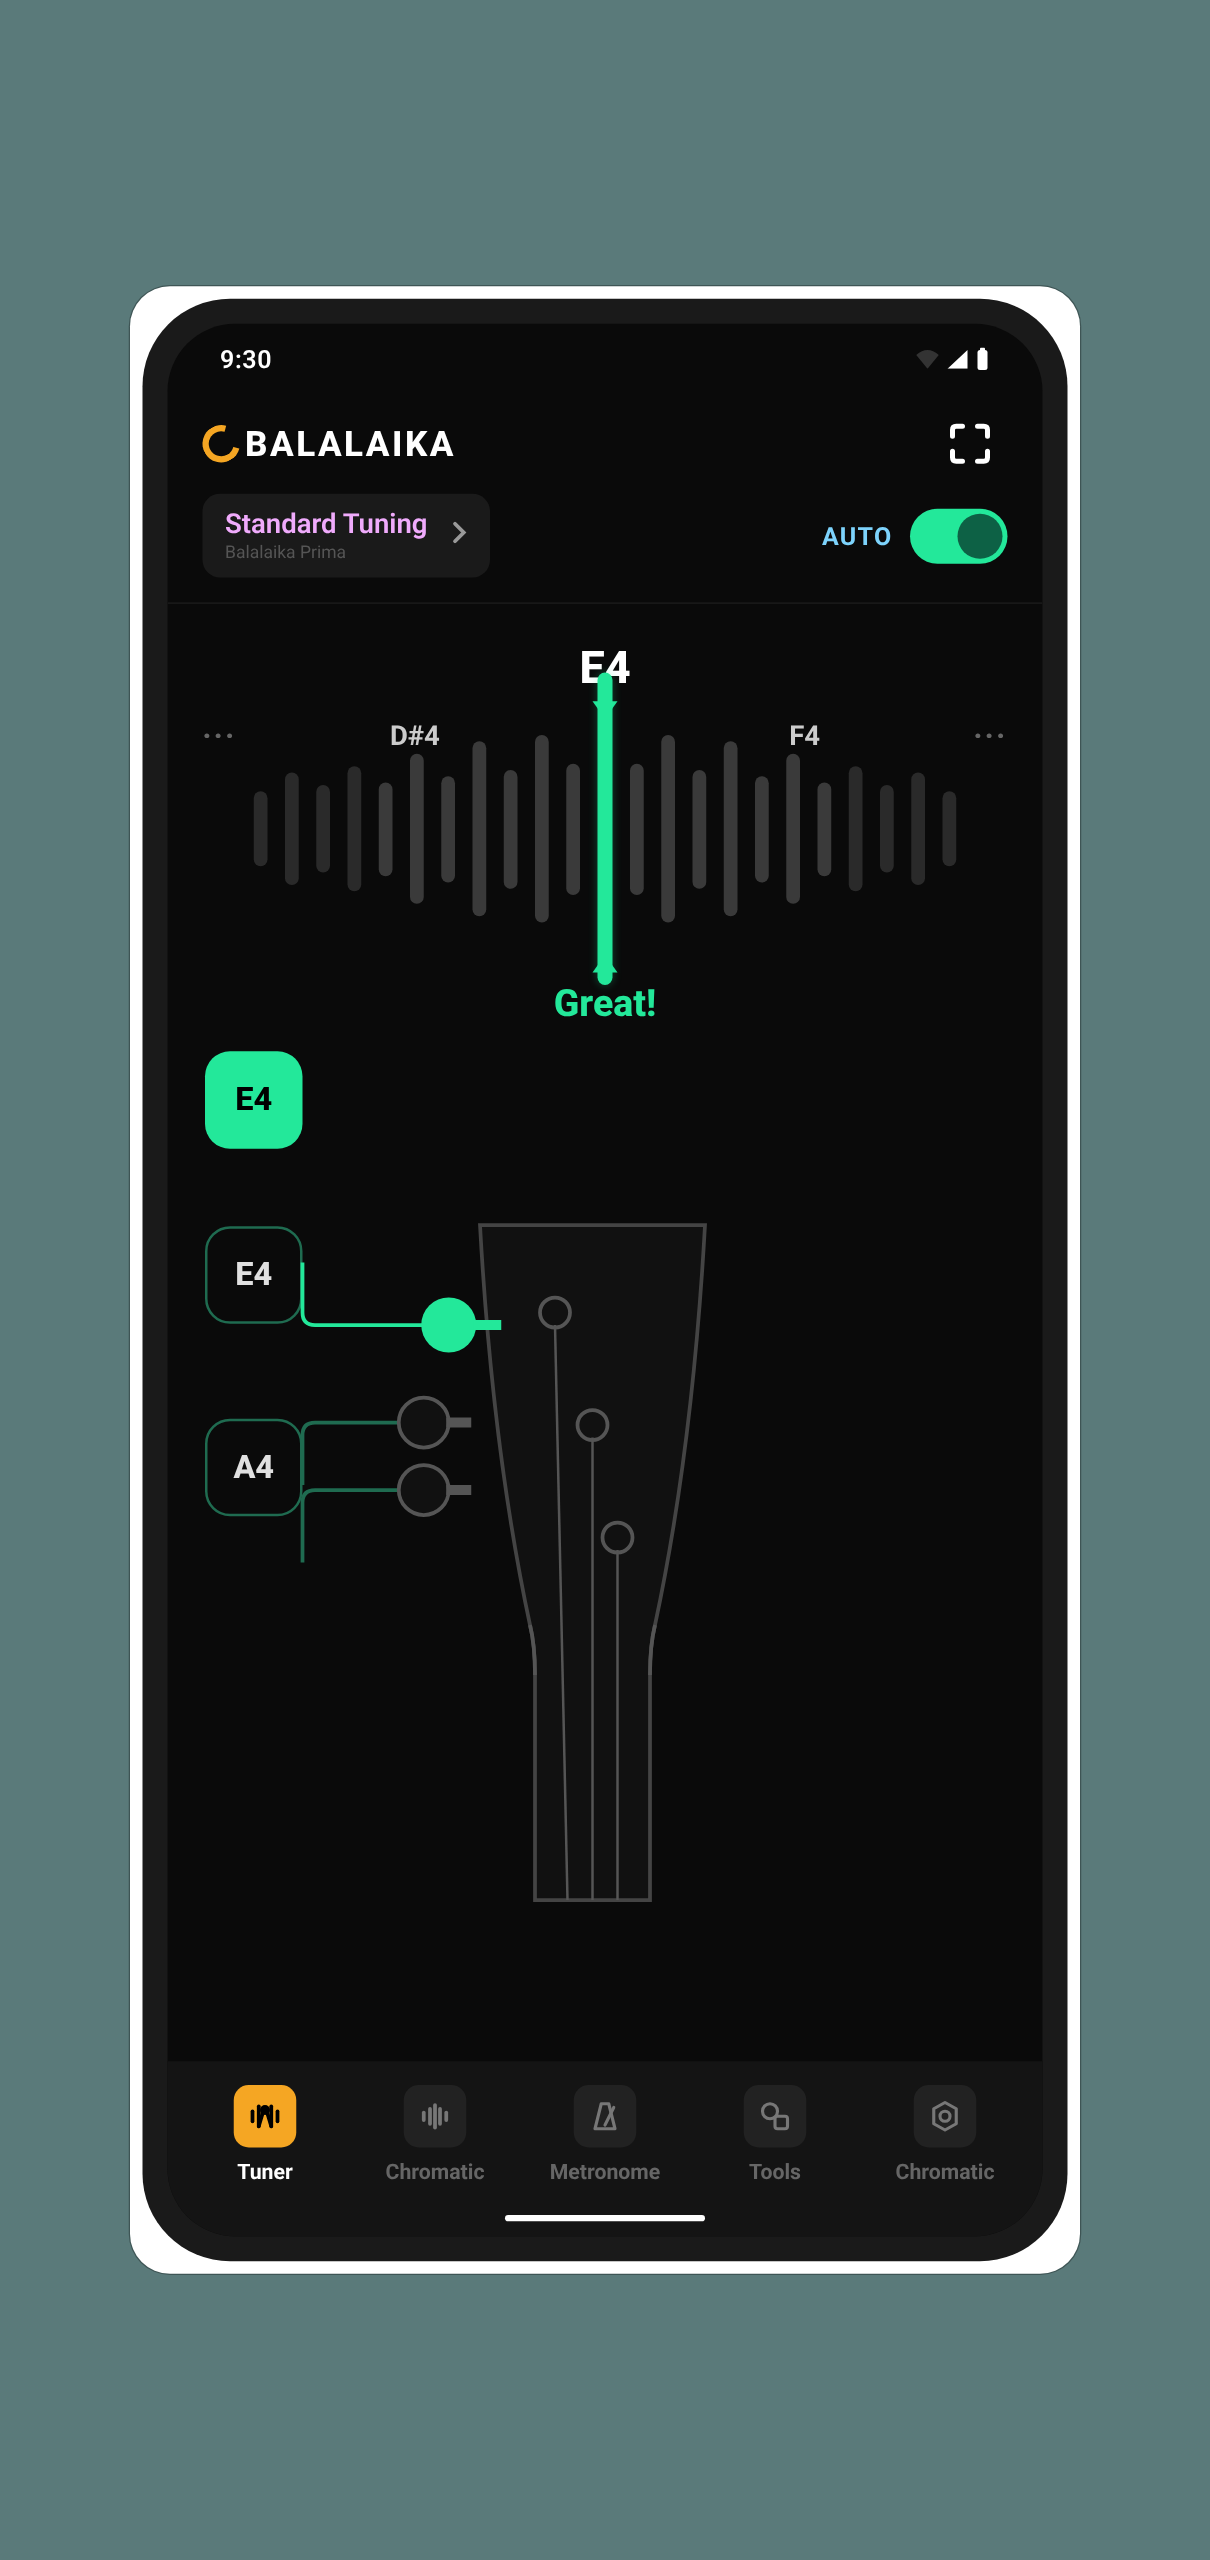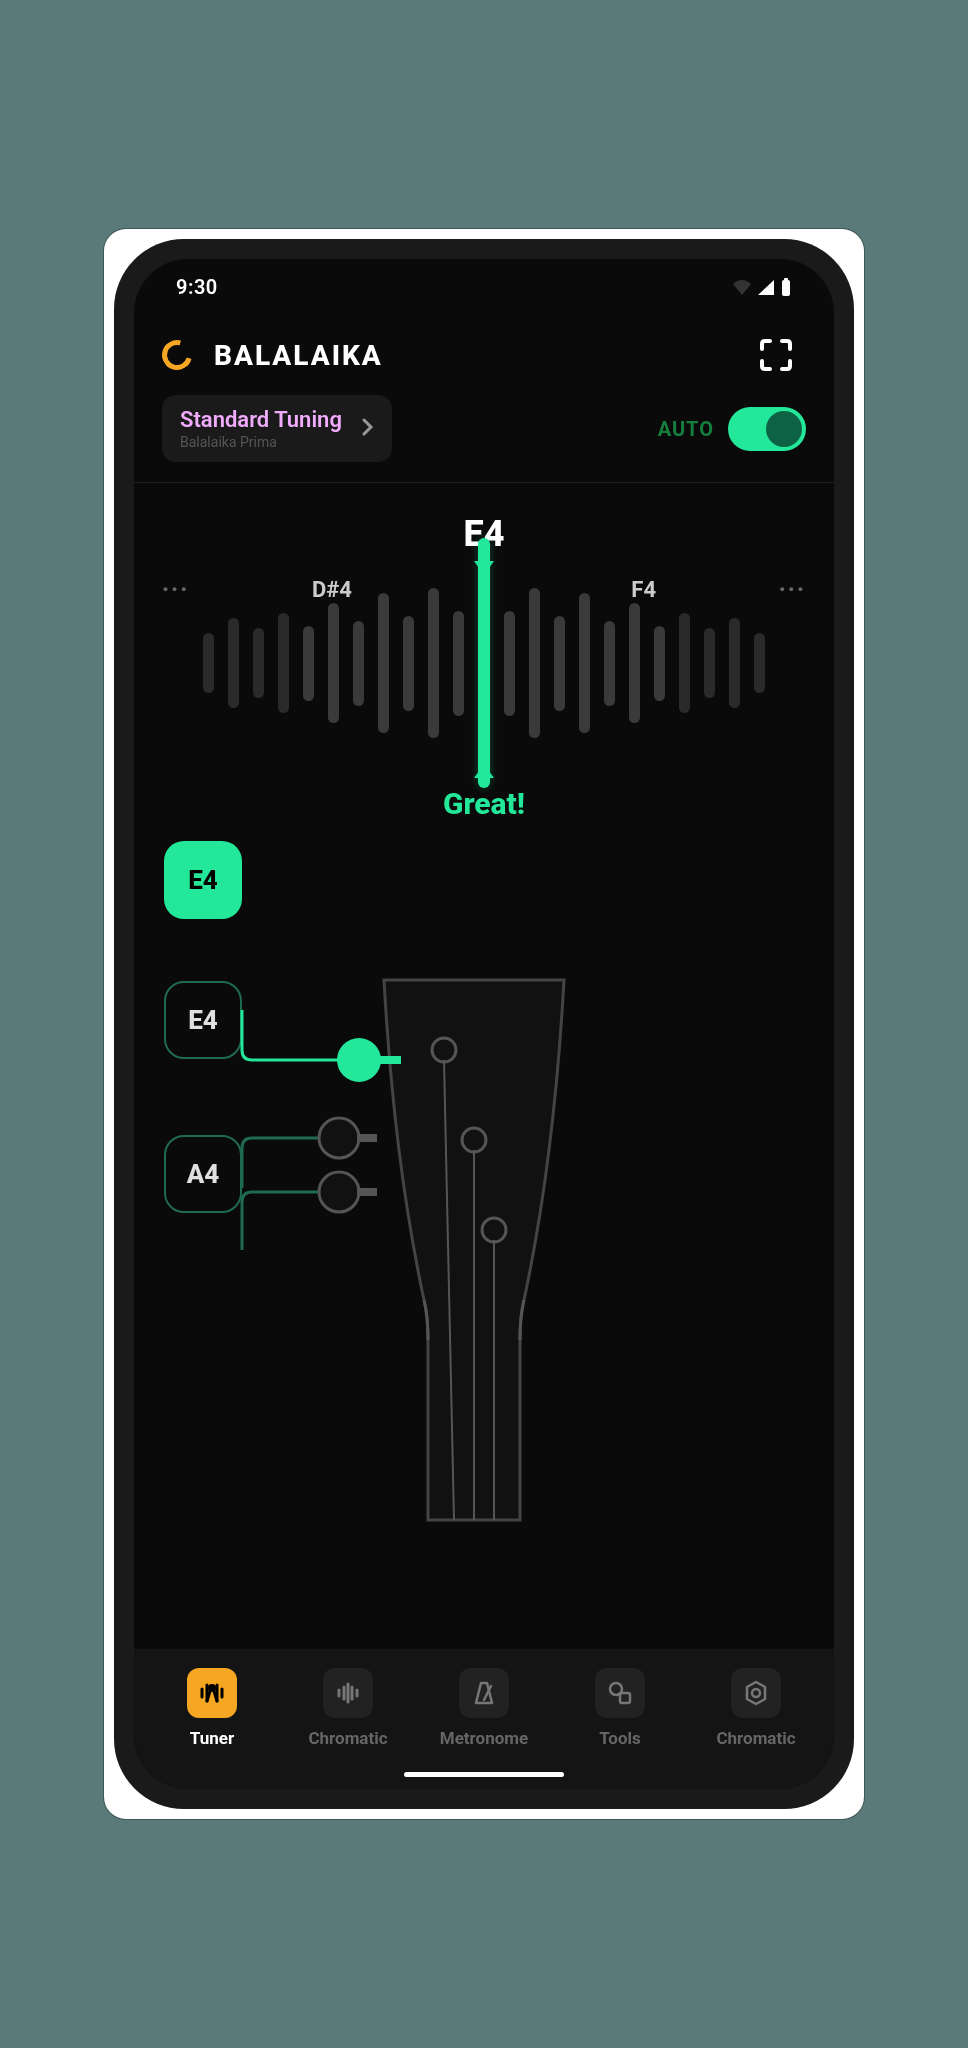--- a/index.html
+++ b/index.html
@@ -8,21 +8,21 @@
     width: 968px;
     height: 2048px;
     display: flex;
     align-items: center;
     justify-content: center;
   }
   .phone-frame {
     width: 760px;
     height: 1590px;
     background: #fff;
-    border-radius: 22px;
+    border-radius: 32px;
     padding: 10px;
     box-shadow: 0 0 0 1px rgba(0,0,0,.3);
   }
   .phone-outer {
     width: 100%; height: 100%;
     background: #1a1a1a;
     border-radius: 70px;
     padding: 20px;
   }
   .screen {
@@ -49,21 +49,21 @@
   }
   .status-icons { display:flex; align-items:center; gap:4px; }
 
   
   .app-header {
     display: flex;
     align-items: center;
     justify-content: space-between;
     padding: 20px 38px 20px 28px;
   }
-  .app-title-wrap { display:flex; align-items:center; gap:22px; }
+  .app-title-wrap { display:flex; align-items:center; gap:4px; }
   .app-title {
     font-size: 28px;
     font-weight: 800;
     letter-spacing: 2px;
   }
   .logo-swirl {
     width: 30px; height: 30px;
     border: 5px solid #f5a623;
     border-right-color: transparent;
     border-radius: 50%;
@@ -86,21 +86,21 @@
     background: #1a1a1a;
     border-radius: 14px;
     padding: 12px 18px;
     display:flex; align-items:center; gap:20px;
     cursor:pointer;
   }
   .tuning-selector .main { font-size: 22px; font-weight:600; color:#f0abfc; }
   .tuning-selector .sub  { font-size: 14px; color:#555; margin-top:2px; }
   .chev { color:#888; font-size:18px; }
   .auto-block { display:flex; align-items:center; gap:14px; }
-  .auto-label { font-size:20px; font-weight:700; color:#15803d; letter-spacing:1px; }
+  .auto-label { font-size:20px; font-weight:700; color:#7dd3fc; letter-spacing:1px; }
   .toggle {
     width: 78px; height: 44px;
     background: #23e89a;
     border-radius: 22px;
     position:relative;
     cursor:pointer;
   }
   .toggle .knob {
     position:absolute; right:4px; top:4px;
     width:36px; height:36px;

